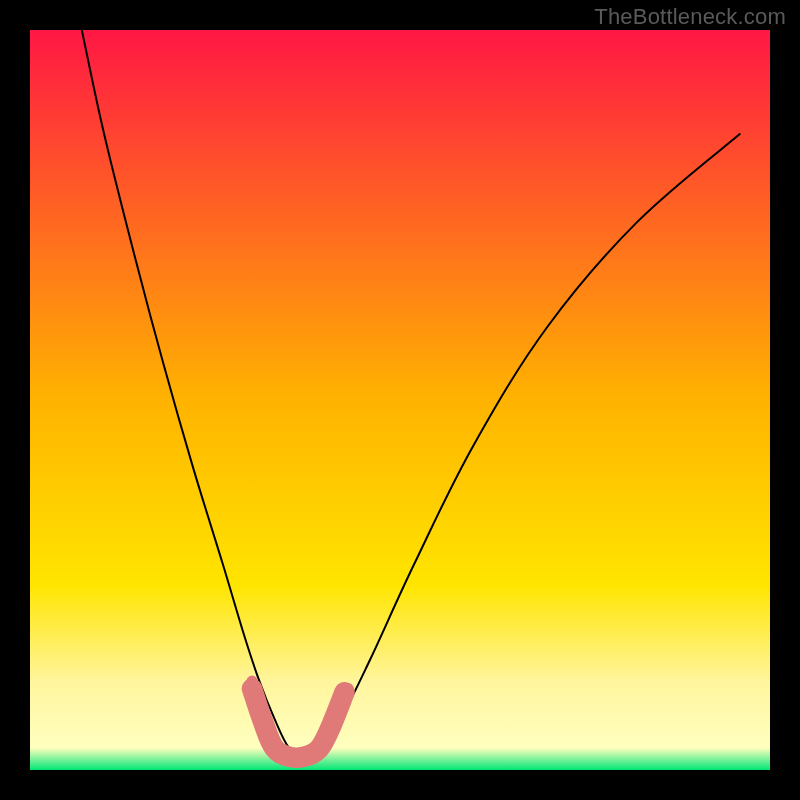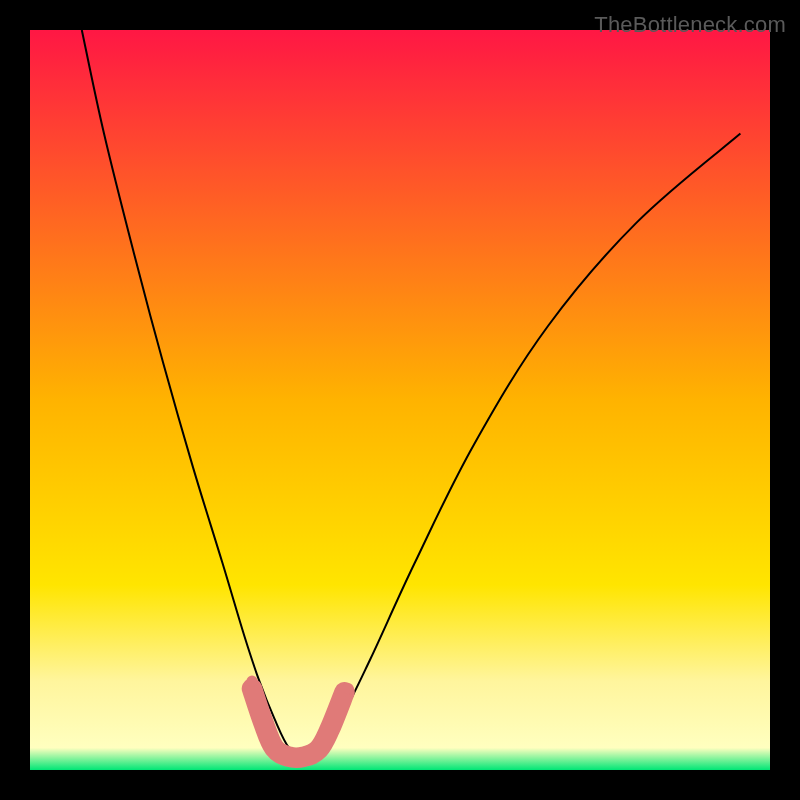--- a/index.html
+++ b/index.html
@@ -21,21 +21,20 @@
   }
   .watermark {
     position: absolute;
     top: 4px;
     right: 14px;
     color: #5a5a5a;
     font-size: 22px;
     font-weight: 400;
     letter-spacing: 0.2px;
     z-index: 10;
-    margin-top: 8px;
   }
   svg.plot {
     position: absolute;
     top: 30px;
     left: 30px;
     width: 740px;
     height: 740px;
     display: block;
   }
 </style>

